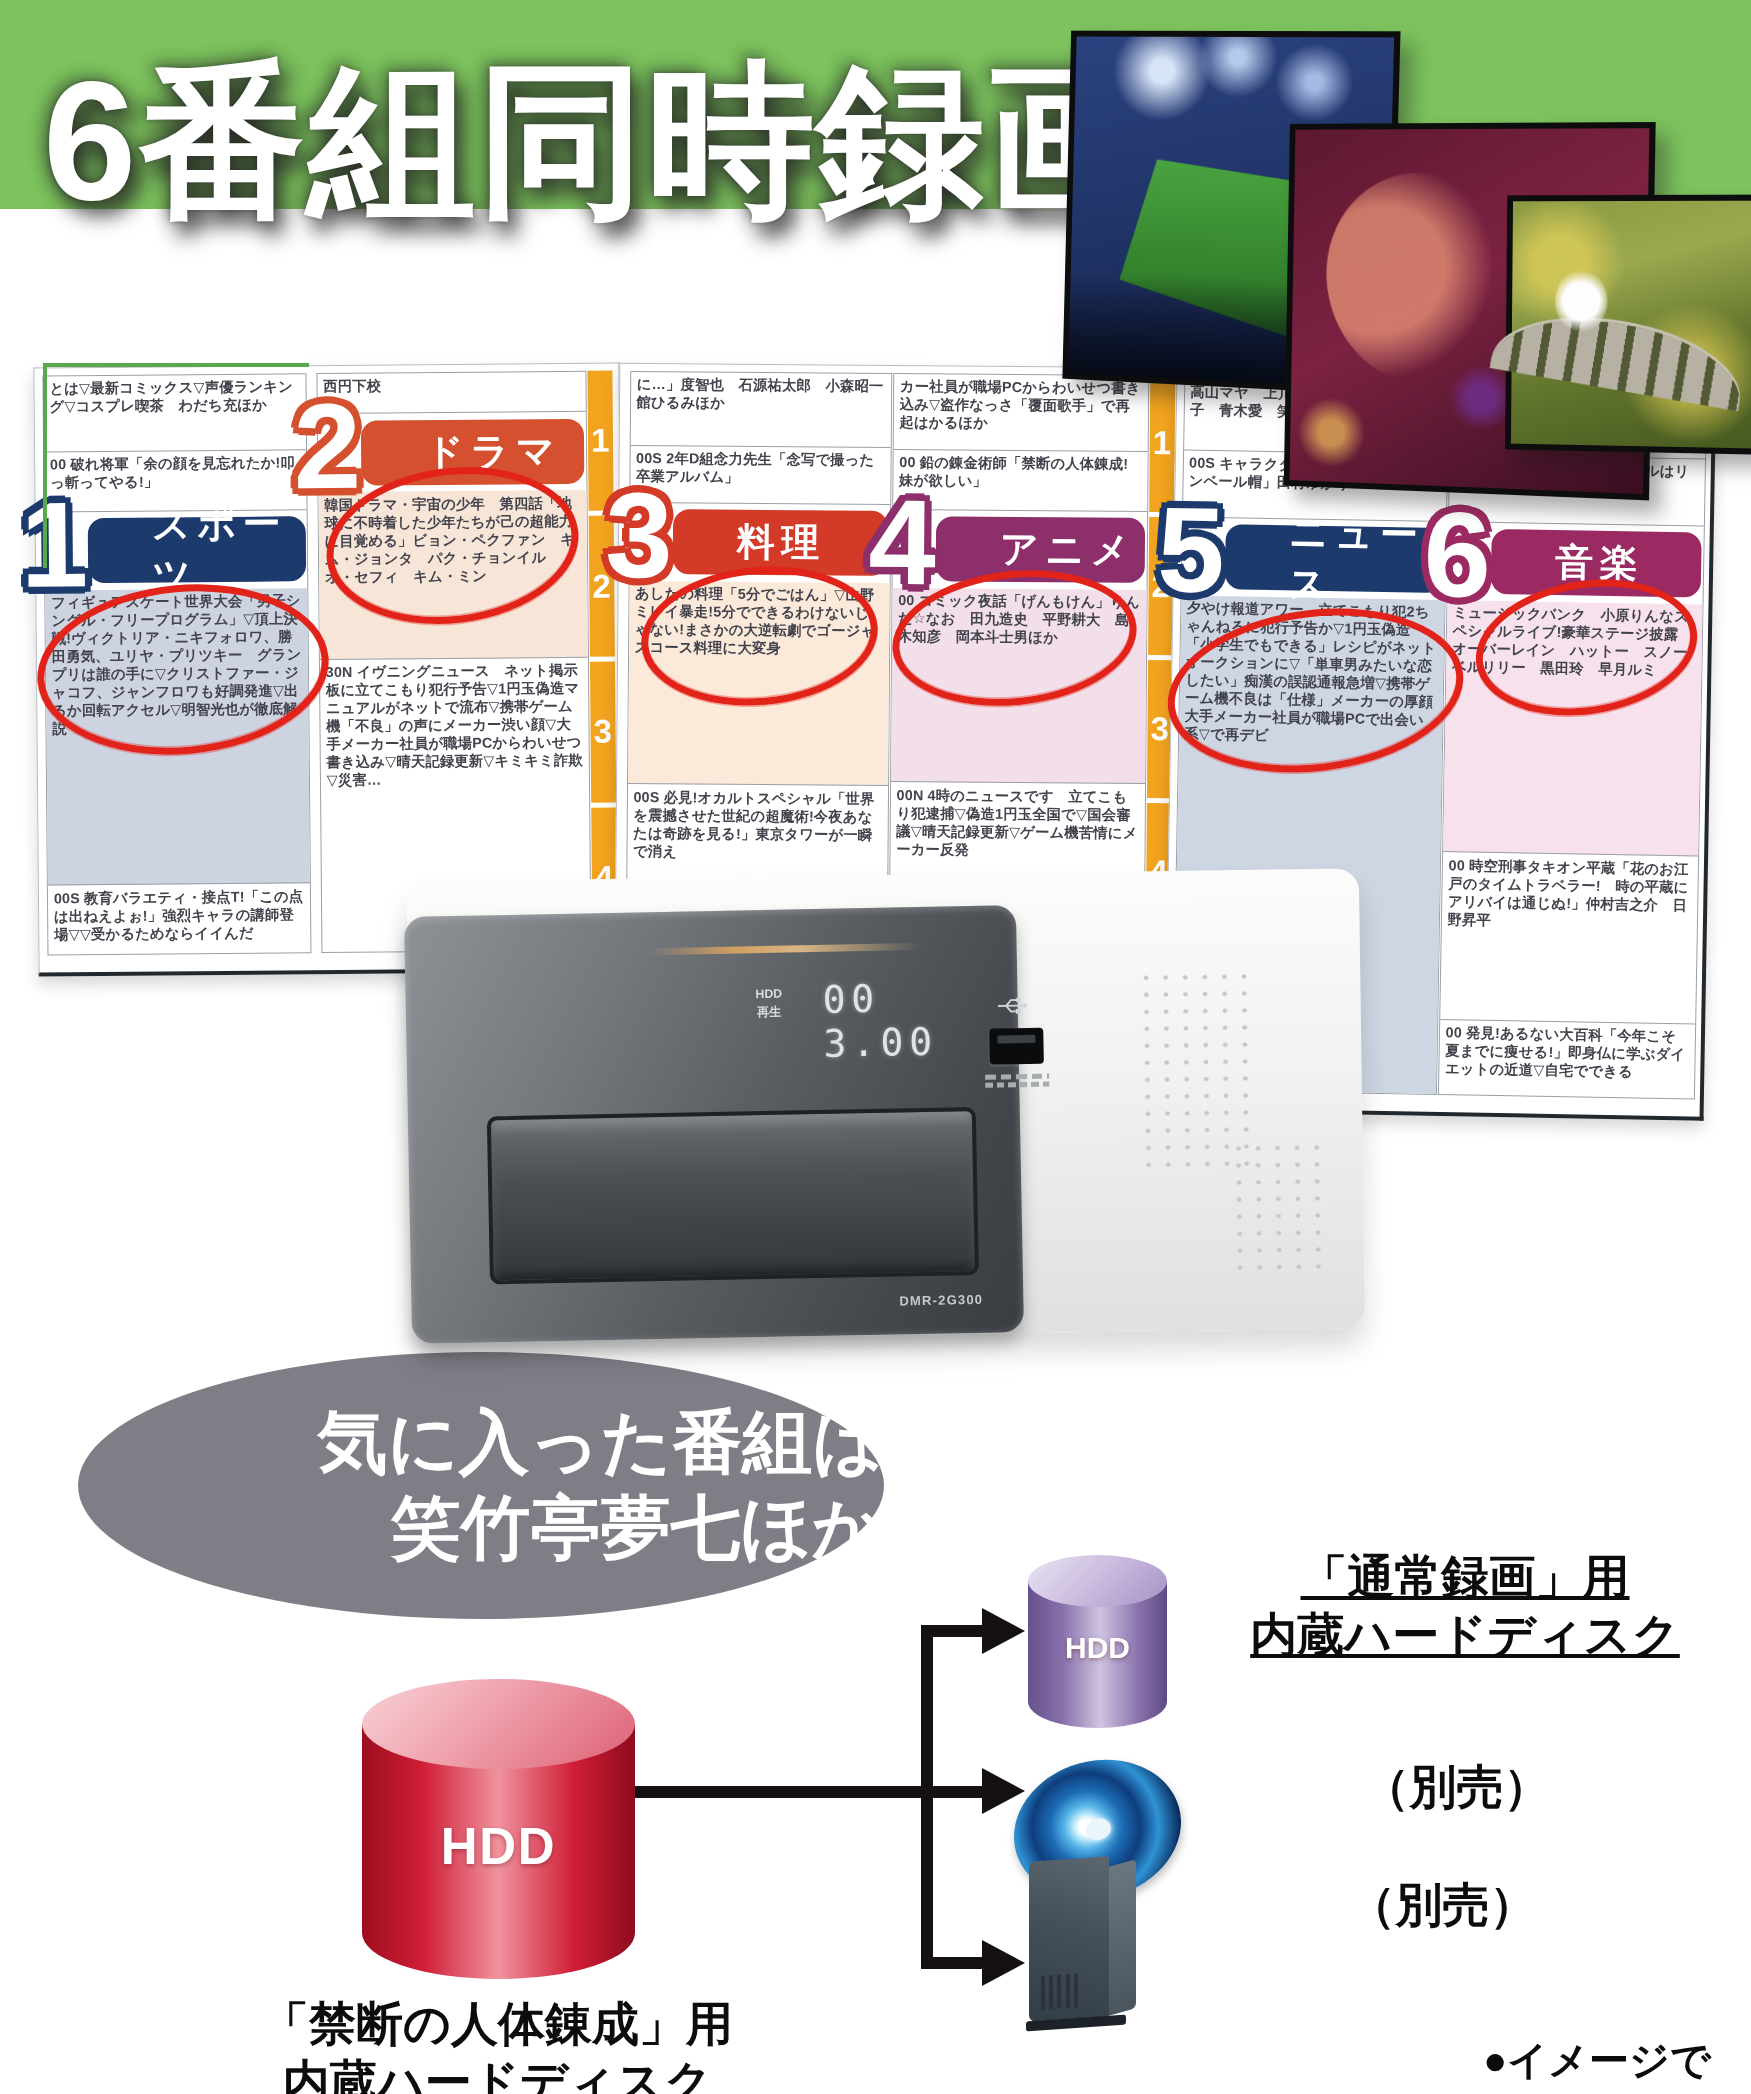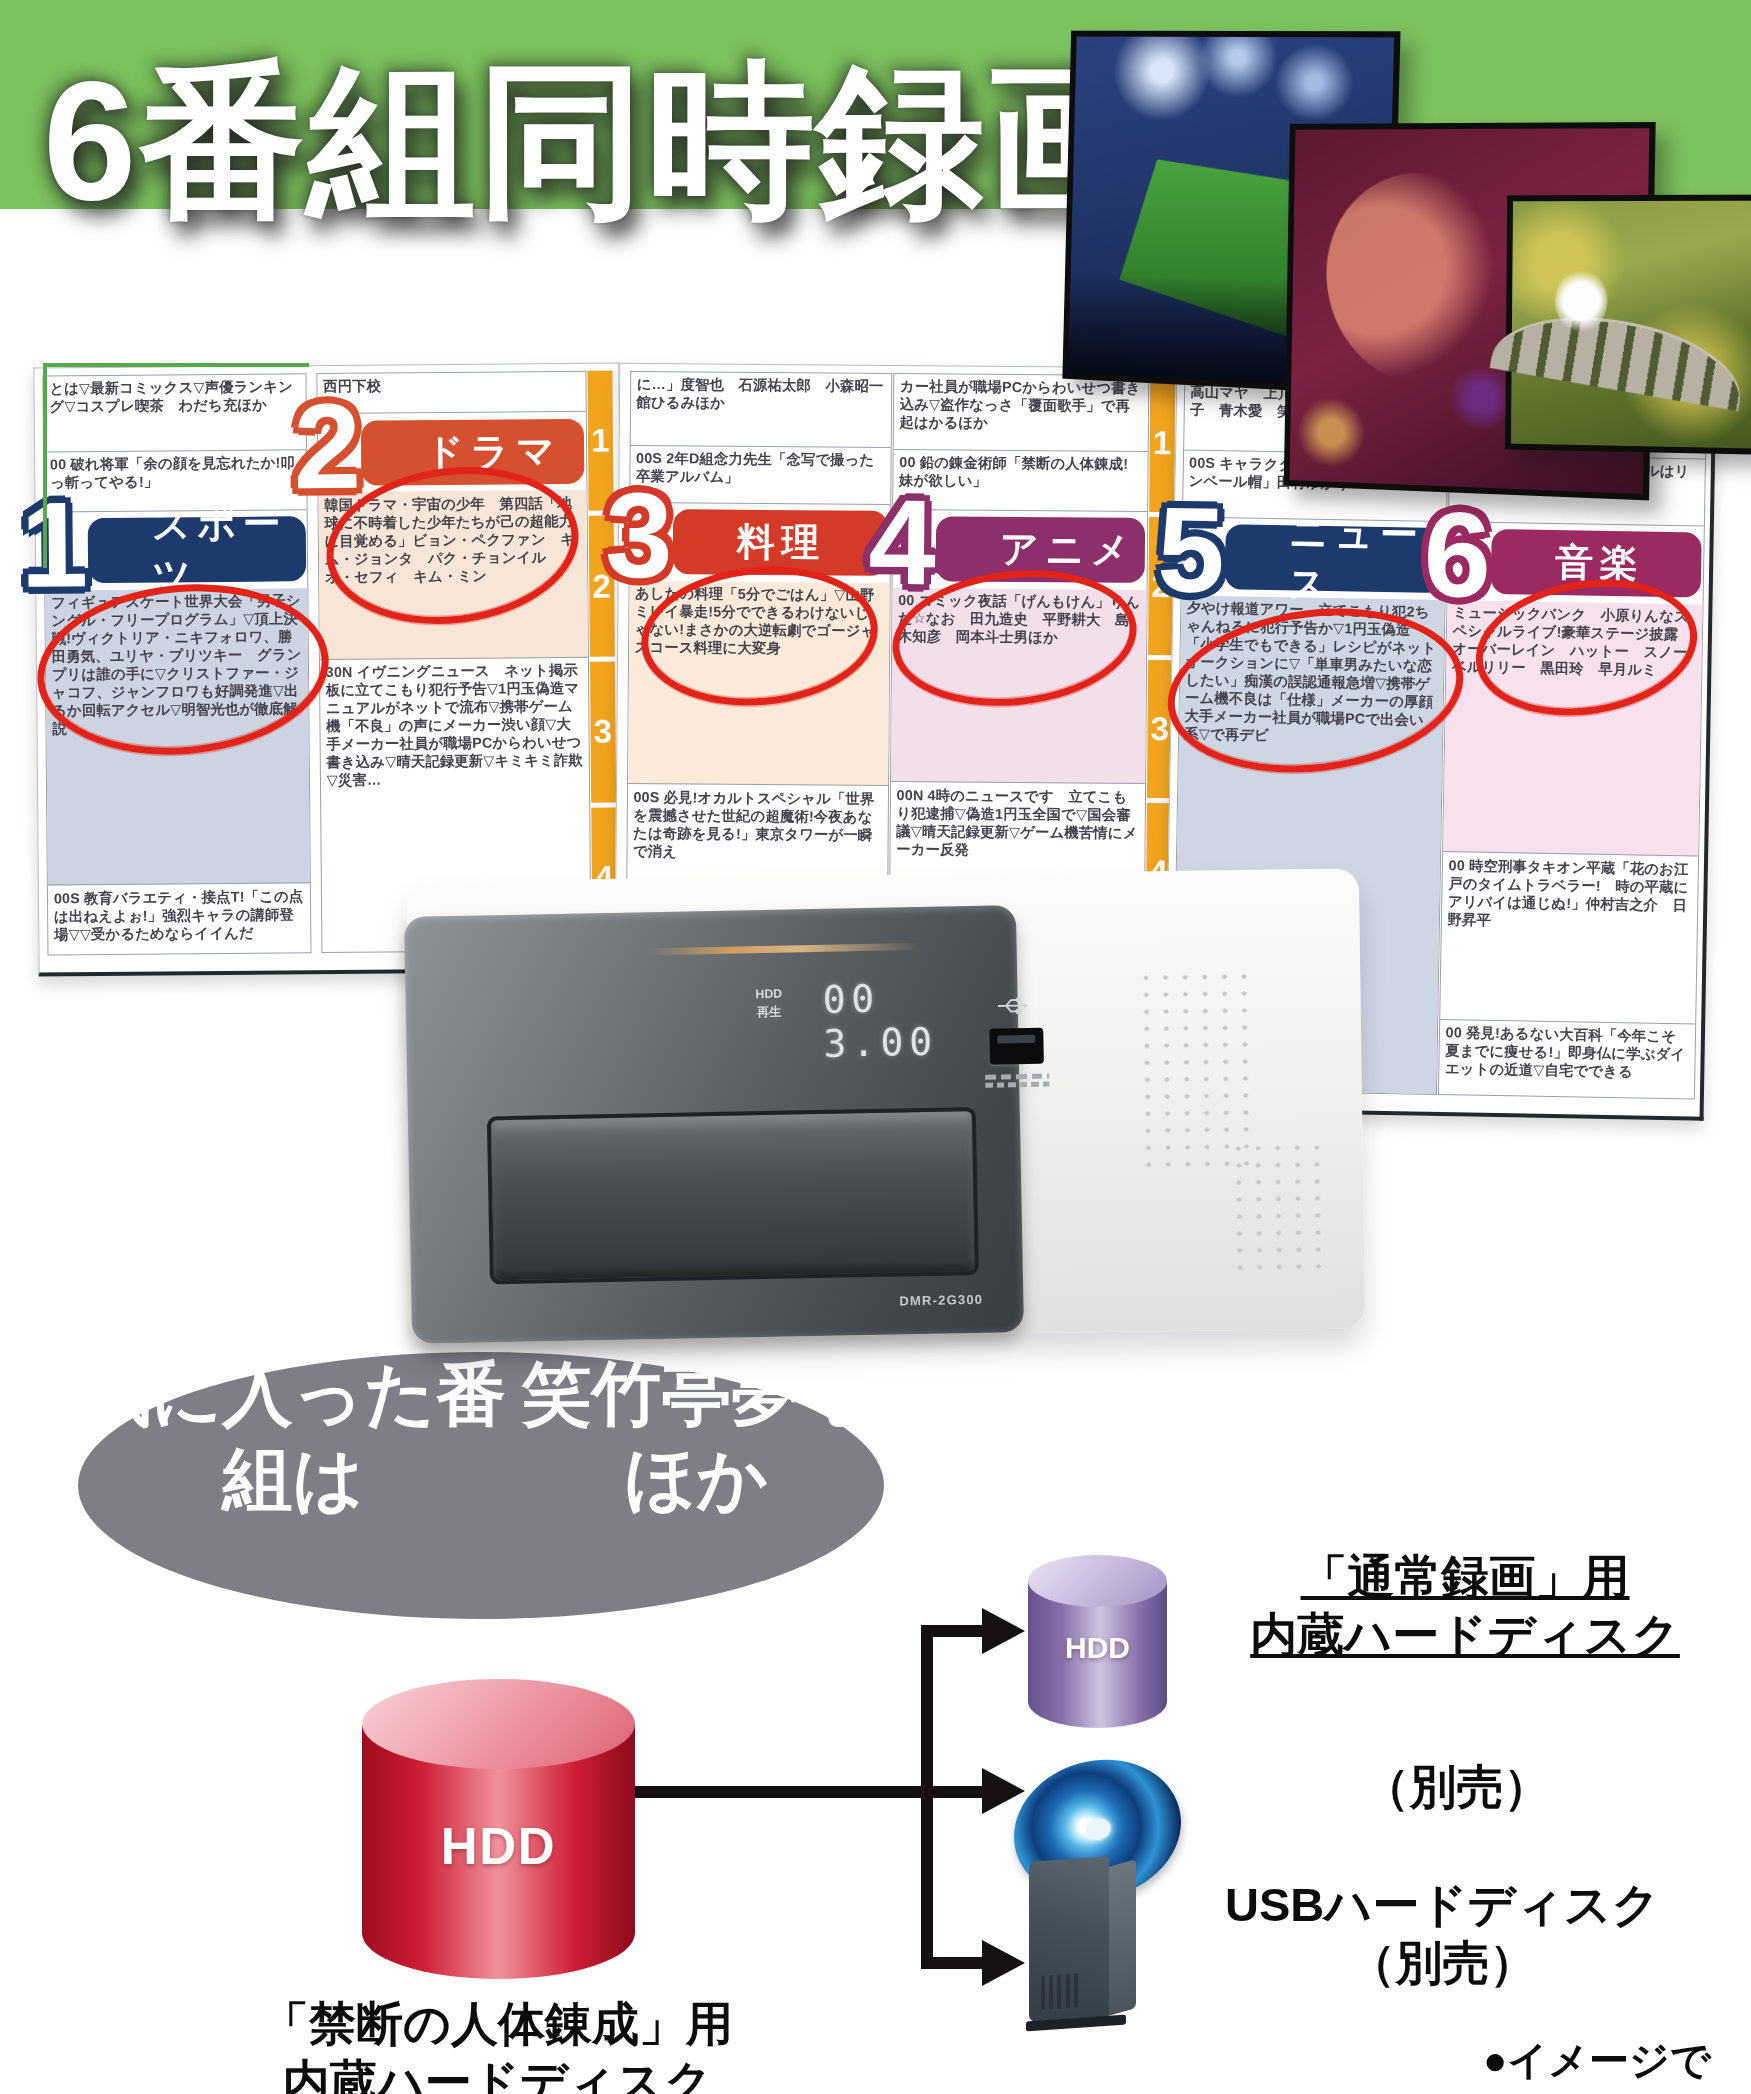--- a/index.html
+++ b/index.html
@@ -95,21 +95,21 @@
   .usbtxt{position:absolute;left:578px;top:169px;width:64px;height:4.9px;
     background:repeating-linear-gradient(90deg,#a7acb0 0 10.6px,transparent 10.6px 15.5px);}
   .usbtxt::after{content:"";position:absolute;left:0;top:8.2px;width:64px;height:4.9px;
     background:repeating-linear-gradient(90deg,#a7acb0 0 7.4px,transparent 7.4px 11.5px);}
   .tray{position:absolute;left:79px;top:201px;width:481px;height:160px;border-radius:9.8px;border:4.9px solid #1e2226;
     background:linear-gradient(180deg,#686d72 0%,#4b5054 38%,#33373b 100%);
     box-shadow:inset 0 8.2px 11.5px rgba(255,255,255,.2),inset 0 -6.5px 9.8px rgba(0,0,0,.35);}
   .model{position:absolute;left:488px;top:386px;font-size:13px;color:#c6c9cd;letter-spacing:1.2px;font-weight:700;}
 
   
-  .bub{position:absolute;background:#7d7e86;border-radius:50%;display:flex;flex-direction:row;align-items:flex-start;
+  .bub{position:absolute;background:#7d7e86;border-radius:50%;display:flex;flex-direction:column;align-items:flex-end;
     justify-content:center;color:#fff;font-weight:900;text-align:center;z-index:2;}
   .bubL{left:78px;top:1352px;width:806px;height:267px;font-size:70px;line-height:1.22;}
   .bubR{left:923px;top:1383px;width:691px;height:198px;font-size:59px;}
 
   
   .cyl{position:absolute;z-index:2;}
   .cyl .ctop{position:absolute;left:0;right:0;top:0;height:30%;border-radius:50%;}
   .cyl .cbody{position:absolute;left:0;right:0;top:15%;bottom:0;border-radius:0 0 50% 50%/0 0 18% 18%;}
   .cyl .clbl{position:absolute;left:0;right:0;text-align:center;color:#fff;font-weight:900;
     text-shadow:0 1.6px 4.1px rgba(80,0,10,.35);}
@@ -327,20 +327,19 @@
   <div class="cap cap2">
     <div>（別売）</div>
   </div>
 
   <div class="usbbox">
     <div class="ub-side"></div>
     <div class="ub-front"></div>
     <div class="ub-base"></div>
   </div>
   <div class="cap cap3">
-    <div>USBハードディスク</div>
     <div>（別売）</div>
   </div>
 
   <div class="fnote">●イメージです</div>
 
 </div>
 
 
 </body></html>

